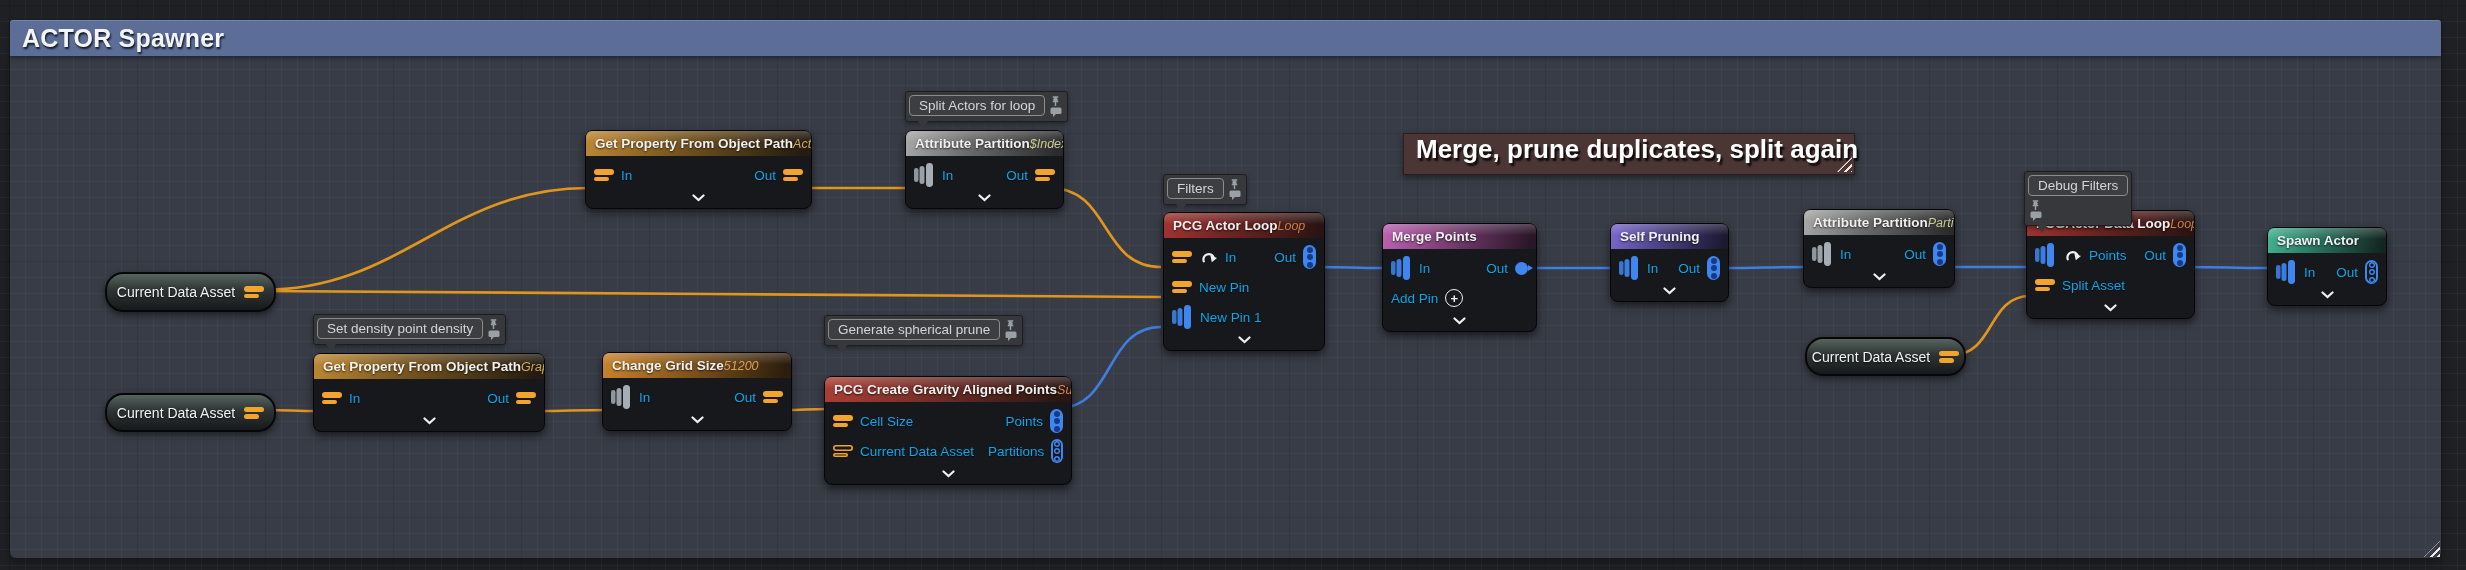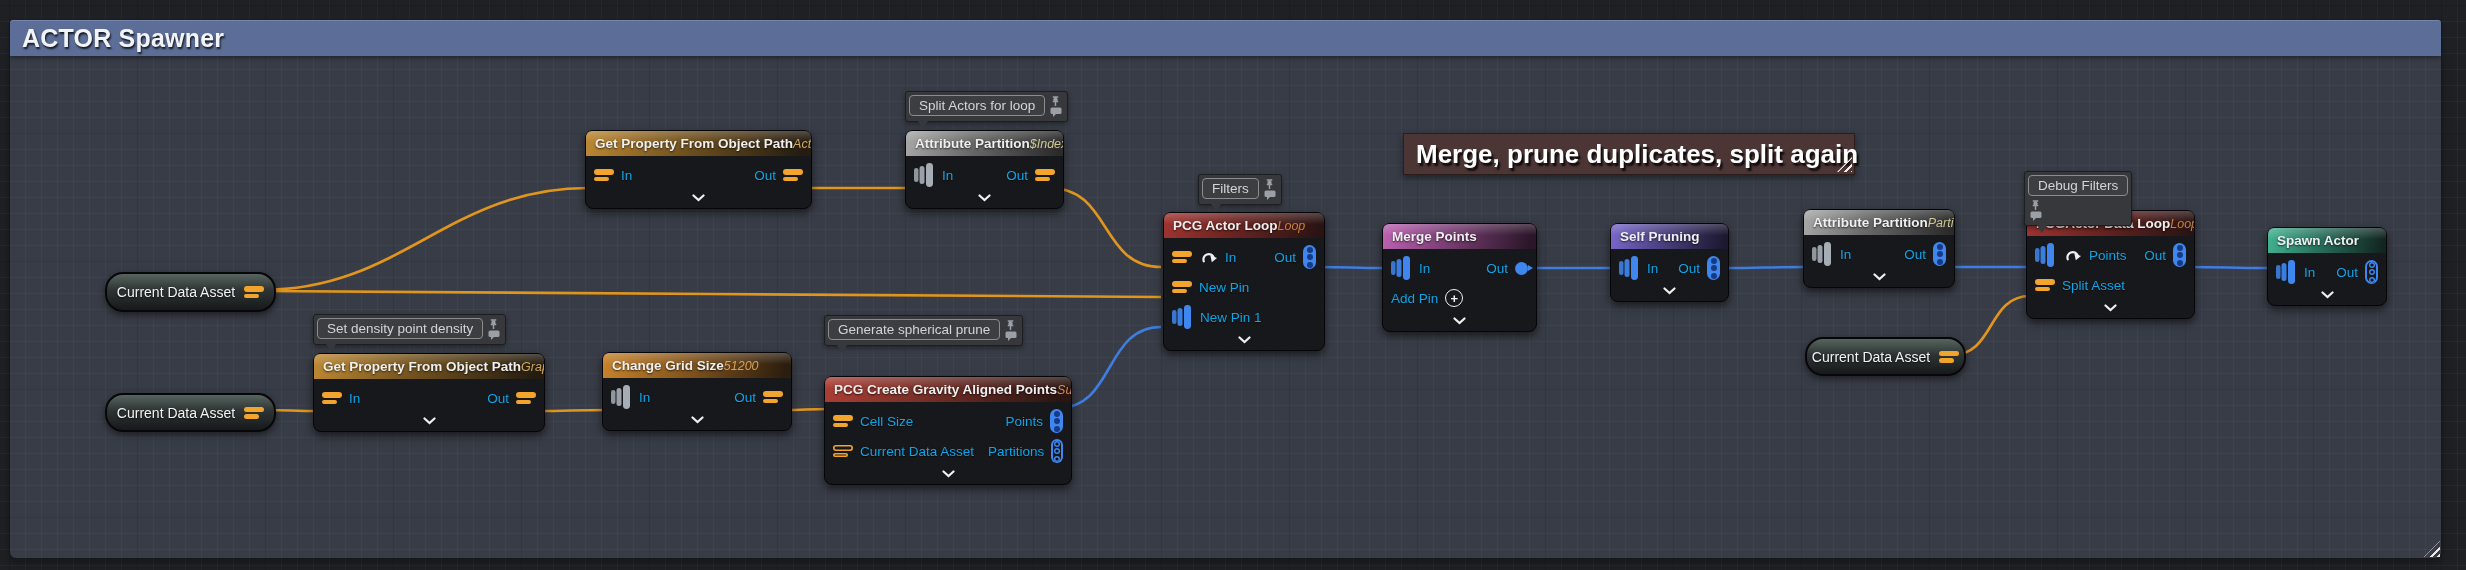--- a/index.html
+++ b/index.html
@@ -98,21 +98,21 @@
   }
   .bubble .field{
     border:1px solid #8a8c90;border-radius:4px;background:#3c3e42;
     padding:2px 9px;color:#d4d4d4;font-size:13.5px;white-space:nowrap;display:flex;align-items:center;
   }
   .bubble .icons{display:flex;flex-direction:column;justify-content:space-between;padding:1px 2px;}
   .bubble:after{content:"";position:absolute;left:12px;bottom:-8px;border-top:8px solid #37383c;border-left:5px solid transparent;border-right:5px solid transparent;}
   
   .note{
     position:absolute;z-index:6;background:#4b3635;border:1px solid #2a1d1c;
-    display:flex;align-items:center;padding:0 12px;box-shadow:0 3px 7px rgba(0,0,0,.45);
+    display:flex;align-items:flex-start;padding:0 12px;box-shadow:0 3px 7px rgba(0,0,0,.45);
   }
   .note .ntext{color:#ffffff;font-size:26px;font-weight:bold;white-space:nowrap;text-shadow:2px 3px 2px rgba(0,0,0,.85);}
   .note .grip{position:absolute;right:2px;bottom:2px;width:15px;height:15px;
     background:repeating-linear-gradient(135deg,#f0e8e4 0 2px,transparent 2px 5px);
     clip-path:polygon(100% 0,100% 100%,0 100%);}
 </style>
 </head>
 <body>
 
 <div class="group-body" id="groupBody" style="left: 10px; top: 55px; width: 2431px; height: 503px;">
@@ -506,21 +506,21 @@
       <svg width="11" height="11" viewBox="0 0 12 12">
         <path d="M3 1 h6 M6 1 v5 M3 6 h6 M6 6 v5" stroke="#9aa0a6" stroke-width="1.6"></path>
         <circle cx="6" cy="4" r="2.4" fill="#9aa0a6"></circle>
       </svg>
   <svg width="12" height="10" viewBox="0 0 12 10">
         <rect x="0.5" y="0.5" width="11" height="6.5" rx="1.5" fill="#9aa0a6"></rect>
         <path d="M3 7 L3 10 L6 7 Z" fill="#9aa0a6"></path>
       </svg>
     </span>
   </div>
-<div class="bubble" style="left: 1198px; top: 174px;">
+<div class="bubble" style="left: 1163px; top: 174px;">
     <span class="field">Filters</span>
     <span class="icons">
       <svg width="11" height="11" viewBox="0 0 12 12">
         <path d="M3 1 h6 M6 1 v5 M3 6 h6 M6 6 v5" stroke="#9aa0a6" stroke-width="1.6"></path>
         <circle cx="6" cy="4" r="2.4" fill="#9aa0a6"></circle>
       </svg>
   <svg width="12" height="10" viewBox="0 0 12 10">
         <rect x="0.5" y="0.5" width="11" height="6.5" rx="1.5" fill="#9aa0a6"></rect>
         <path d="M3 7 L3 10 L6 7 Z" fill="#9aa0a6"></path>
       </svg>

